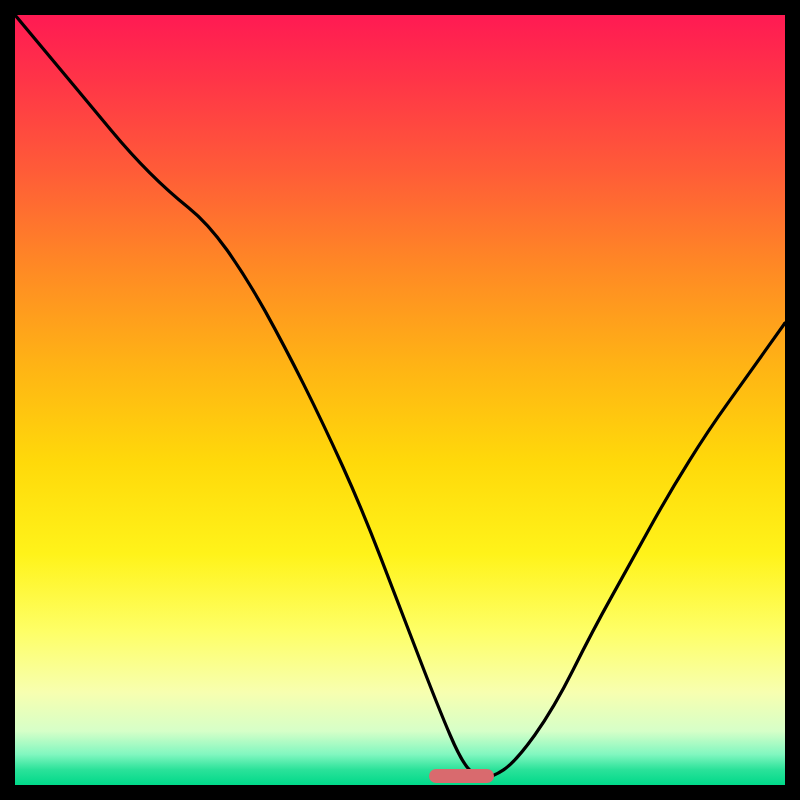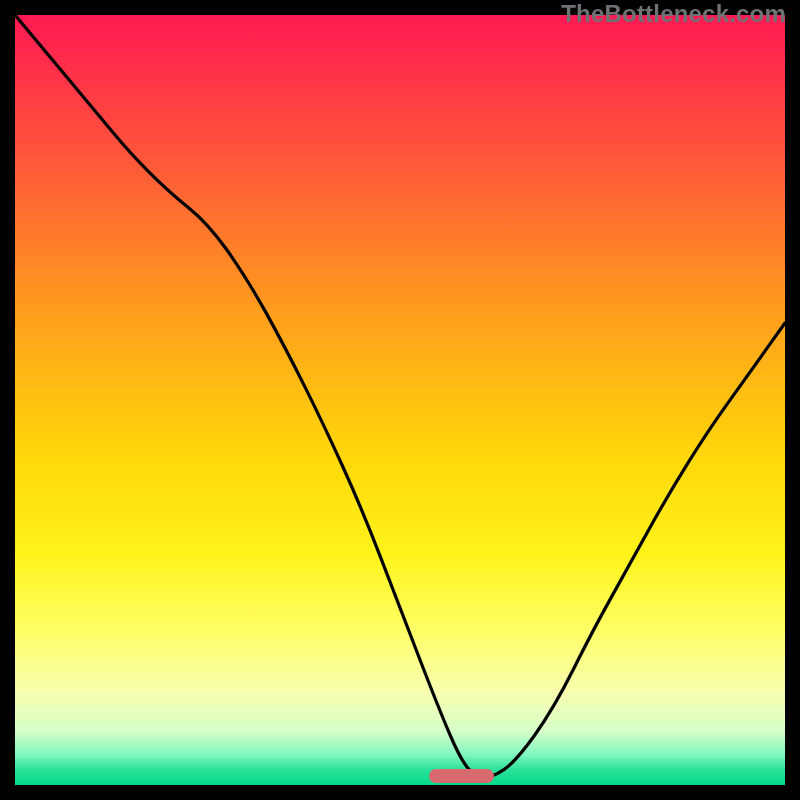--- a/index.html
+++ b/index.html
@@ -66,14 +66,13 @@
 </head>
 <body>
 
 <div class="frame">
   <div class="plot">
     <svg class="curve" viewBox="0 0 770 770" preserveAspectRatio="none">
       <path fill="none" stroke="#000" stroke-width="3.2" stroke-linecap="round" stroke-linejoin="round" d="M 0.0 0.0 Q 38.5 46.2 57.8 69.3 Q 77.0 92.4 96.3 115.5 Q 115.5 138.6 134.8 157.9 Q 154.0 177.1 173.3 192.5 Q 192.5 207.9 211.8 234.8 Q 231.0 261.8 250.3 296.4 Q 269.5 331.1 288.8 369.6 Q 308.0 408.1 327.3 450.5 Q 346.5 492.8 365.8 542.9 Q 385.0 592.9 404.3 643.0 Q 423.5 693.0 435.1 720.0 Q 446.6 746.9 454.3 754.6 Q 462.0 762.3 469.7 762.3 Q 477.4 762.3 488.9 754.6 Q 500.5 746.9 519.8 720.0 Q 539.0 693.0 558.3 654.5 Q 577.5 616.0 596.8 581.4 Q 616.0 546.7 635.3 512.0 Q 654.5 477.4 673.8 446.6 Q 693.0 415.8 712.3 388.9 Q 731.5 361.9 750.8 334.9 T 770.0 308.0"></path>
     </svg>
     <div class="marker" style="left:413.9px; width:65.5px; bottom:2px;"></div>
   </div>
-  <div class="watermark">TheBottleneck.com</div>
 </div>
 
 </body></html>

